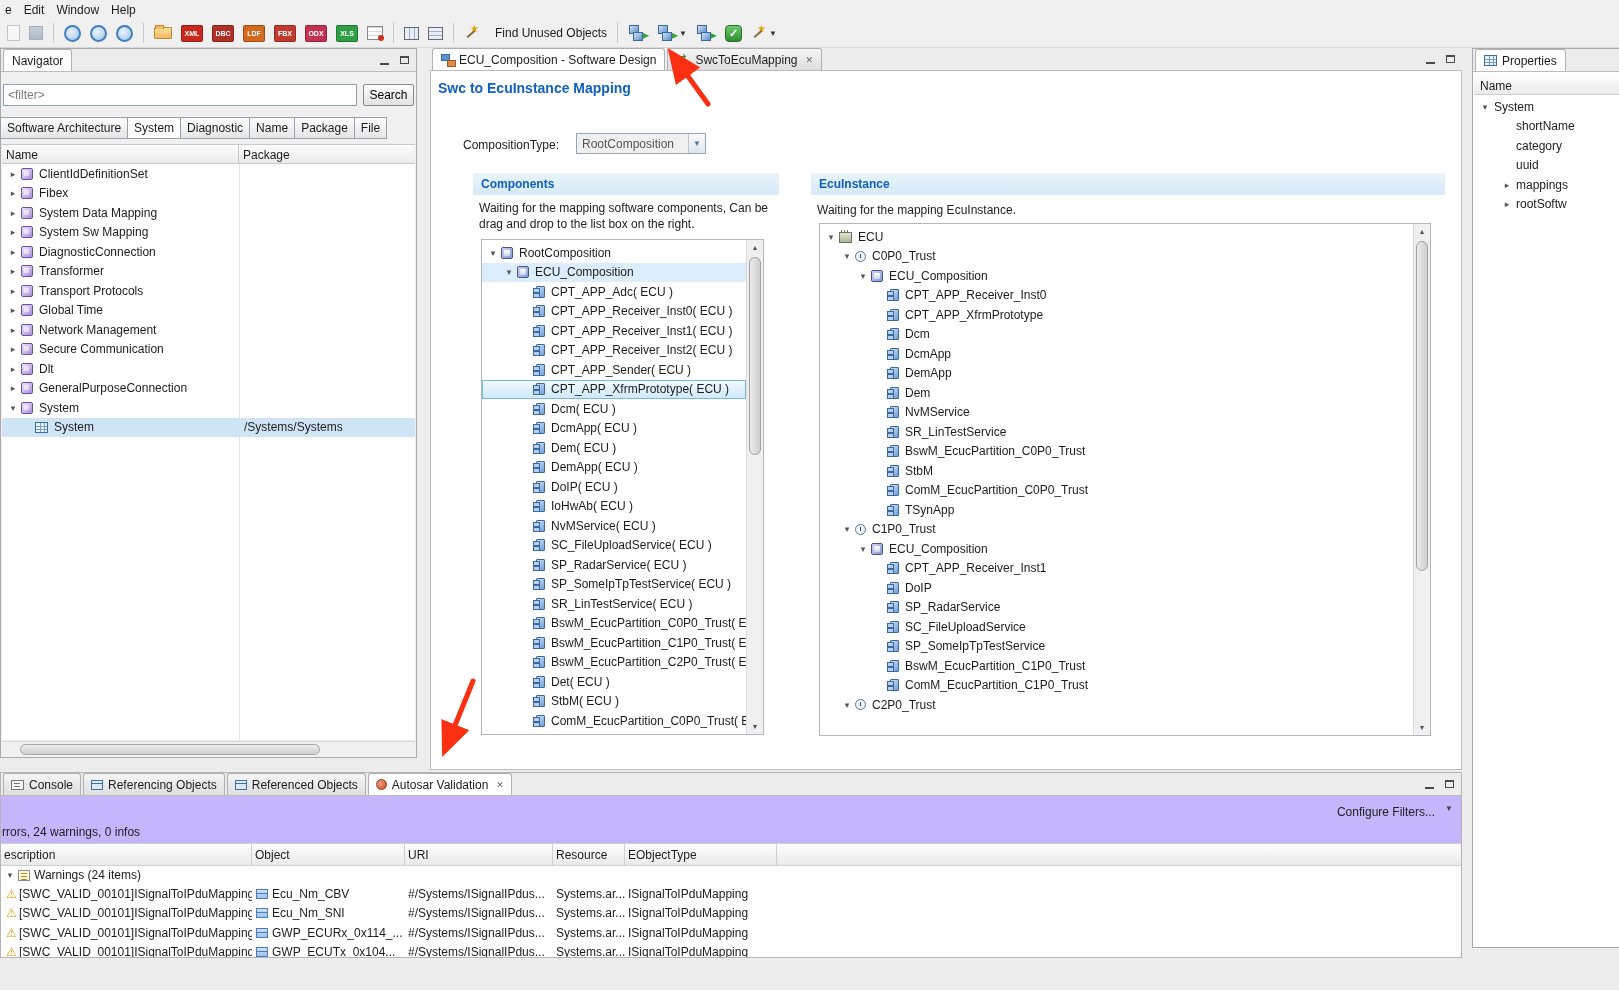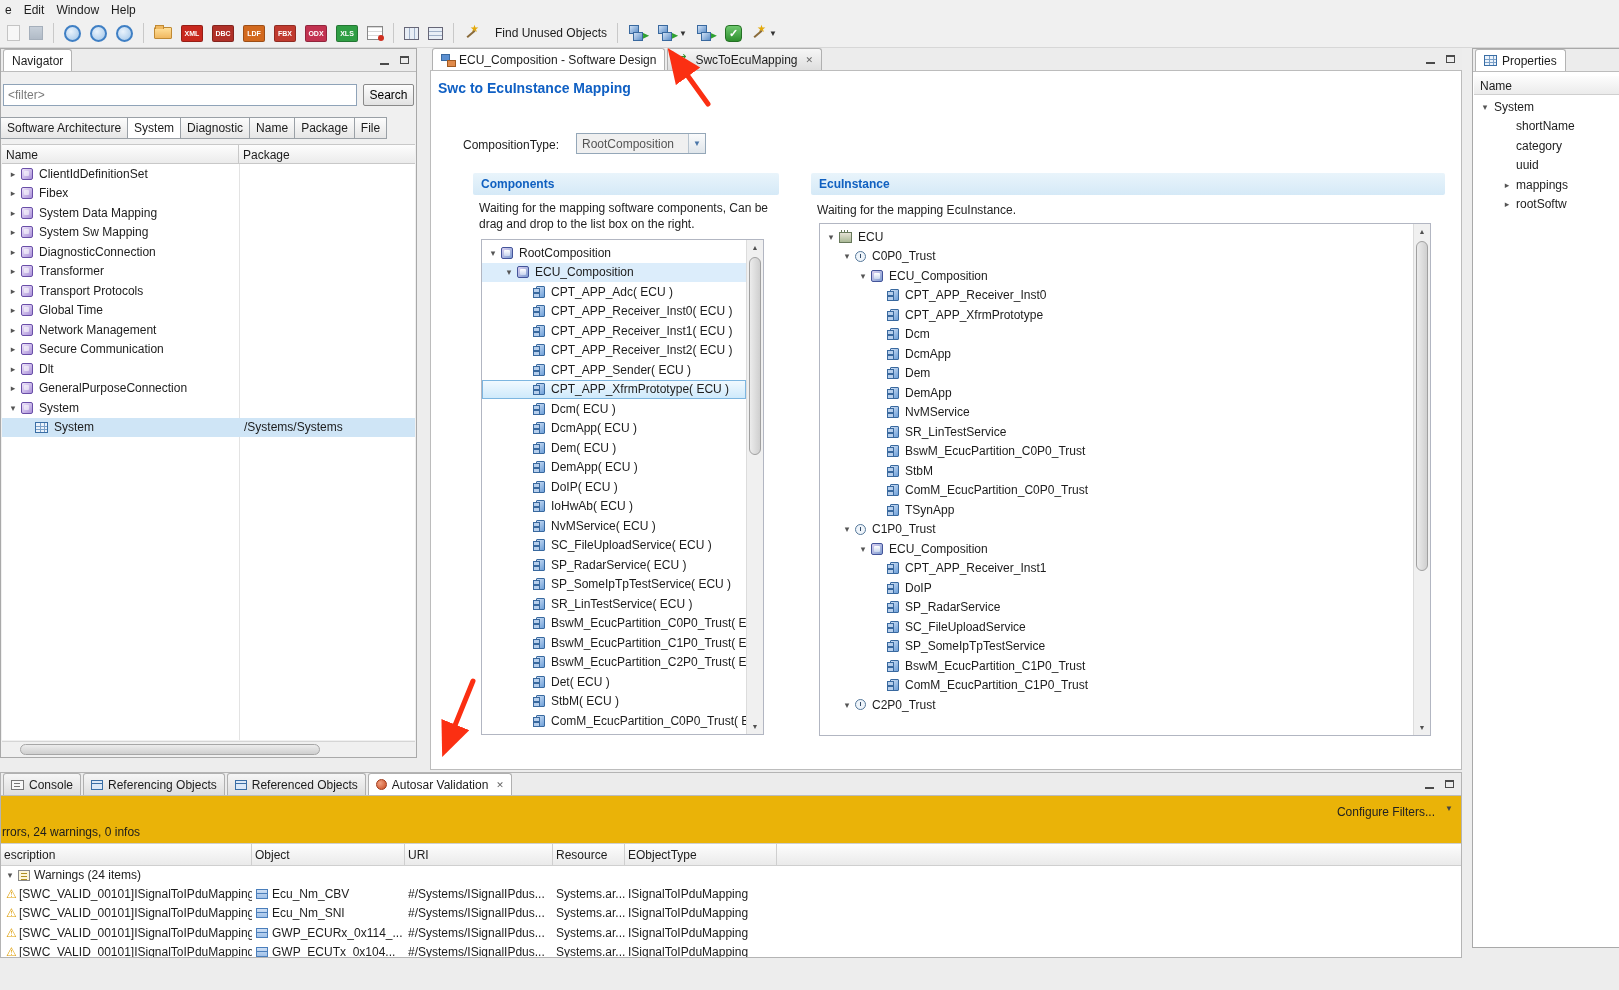--- a/index.html
+++ b/index.html
@@ -136,21 +136,21 @@
 .vthumb{position:absolute;left:2px;right:2px;border:1px solid #a0a0a0;background:linear-gradient(90deg,#ececec,#cfcfcf);border-radius:7px}
 
 
 #properties{position:absolute;left:1472px;top:48px;width:160px;height:900px;background:#fff;border:1px solid #a9a9a9}
 #props-head{position:absolute;left:1px;right:1px;top:27px;height:19px;background:linear-gradient(#fdfdfd,#ebebeb);
   border-bottom:1px solid #cfcfcf;padding:3px 0 0 6px}
 #props-rows{position:absolute;left:1px;right:1px;top:48px}
 .prow{display:flex;align-items:center;height:19.5px;white-space:nowrap}
 
 
-#console{position:absolute;left:0;top:772px;width:1462px;height:186px;background:#eab308;border:1px solid #b4b4b4}
+#console{position:absolute;left:0;top:772px;width:1462px;height:186px;background:#c4b5fd;border:1px solid #b4b4b4}
 .ctab{height:22px;display:flex;align-items:center;gap:5px;padding:0 7px;margin-left:2px;
   border:1px solid #b0b0b0;border-bottom:none;border-radius:3px 3px 0 0;background:linear-gradient(#f6f6f6,#dedede);white-space:nowrap;cursor:default}
 .ctab.active{background:#fff}
 .ic-console{width:13px;height:10px;border:1px solid #777;background:#f8f8f8}
 .ic-console::before{content:"";position:absolute;left:2px;top:2px;width:6px;height:1px;background:#777;box-shadow:0 3px 0 #777}
 .ic-referencing,.ic-referenced{width:12px;height:10px;border:1px solid #3a6ea5;background:#dce9f8}
 .ic-referencing::before,.ic-referenced::before{content:"";position:absolute;left:0;right:0;top:2px;height:1px;background:#3a6ea5}
 .ic-validation{width:11px;height:11px;border-radius:50%;background:radial-gradient(circle at 35% 35%,#f0a080,#c84a20);border:1px solid #a03818}
 #configure-filters{position:absolute;right:26px;top:32px;color:#222}
 #cf-drop{position:absolute;right:8px;top:31px;font-size:8px;color:#444}
@@ -665,27 +665,27 @@
             <div class="trow">
               <span class="ind" style="width: 50px;"></span>
               <span class="exp"></span>
               <span class="ticon i-swc"></span>
               <span class="tlabel">DcmApp</span>
             </div>
             <div class="trow">
               <span class="ind" style="width: 50px;"></span>
               <span class="exp"></span>
               <span class="ticon i-swc"></span>
+              <span class="tlabel">DemApp</span>
+            </div>
+            <div class="trow">
+              <span class="ind" style="width: 50px;"></span>
+              <span class="exp"></span>
+              <span class="ticon i-swc"></span>
               <span class="tlabel">Dem</span>
-            </div>
-            <div class="trow">
-              <span class="ind" style="width: 50px;"></span>
-              <span class="exp"></span>
-              <span class="ticon i-swc"></span>
-              <span class="tlabel">DemApp</span>
             </div>
             <div class="trow">
               <span class="ind" style="width: 50px;"></span>
               <span class="exp"></span>
               <span class="ticon i-swc"></span>
               <span class="tlabel">NvMService</span>
             </div>
             <div class="trow">
               <span class="ind" style="width: 50px;"></span>
               <span class="exp"></span>

